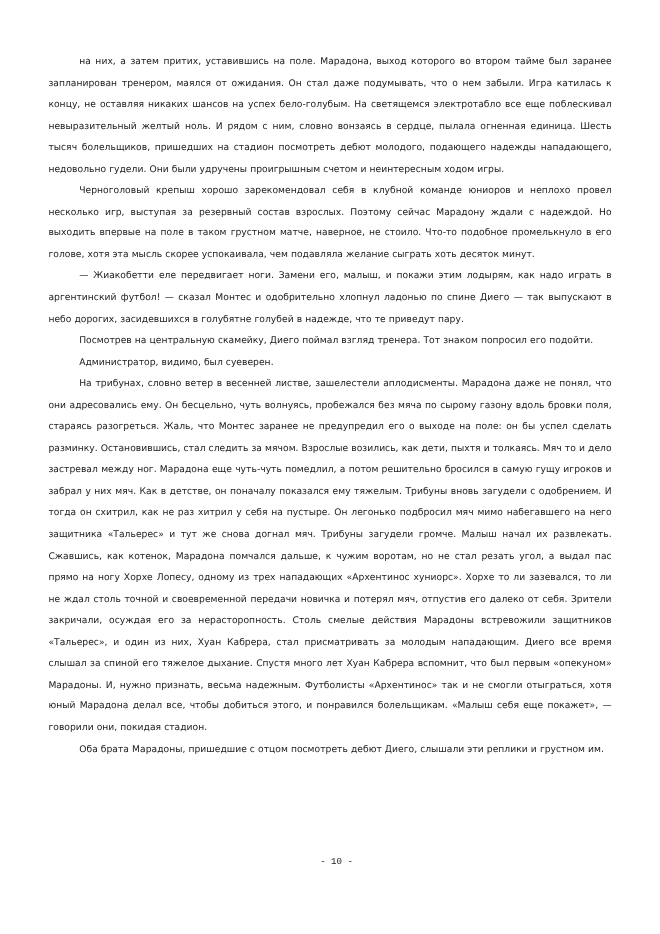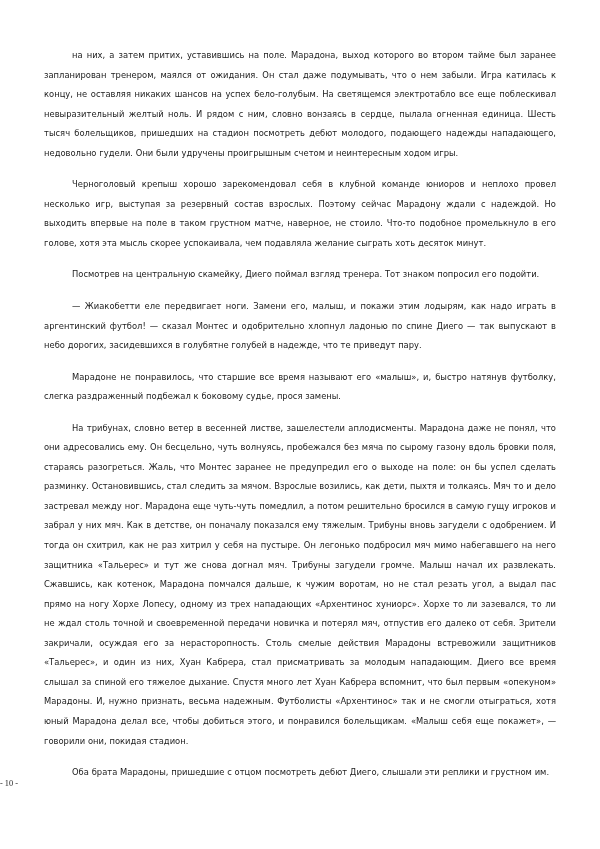--- a/index.html
+++ b/index.html
@@ -38,46 +38,47 @@
     line-height: 19.55px;
     letter-spacing: 0.02px;
     word-spacing: 0.1px;
     color: #1b1b1b;
     hyphens: none;
     -webkit-hyphens: none;
   }
 
   
   p.para + p.para {
-    margin-top: 12px;
+    margin-top: 0;
   }
 
   
 
   .page-footer {
     position: absolute;
-    left: 0;
+    left: 12px;
     right: 0;
     top: 778px;
+    text-align: center;
     font-size: 8.3px;
     line-height: 12px;
     color: #1b1b1b;
-    font-family: Liberation Serif, serif;
+    font-family: Liberation Mono, monospace;
   }
 </style>
 </head>
 <body>
 
 <div class="page">
 
   <div class="body-text">
     <p class="para">на них, а затем притих, уставившись на поле. Марадона, выход которого во втором тайме был заранее запланирован тренером, маялся от ожидания. Он стал даже подумывать, что о нем забыли. Игра катилась к концу, не оставляя никаких шансов на успех бело-голубым. На светящемся электротабло все еще поблескивал невыразительный желтый ноль. И рядом с ним, словно вонзаясь в сердце, пылала огненная единица. Шесть тысяч болельщиков, пришедших на стадион посмотреть дебют молодого, подающего надежды нападающего, недовольно гудели. Они были удручены проигрышным счетом и неинтересным ходом игры.</p>
     <p class="para">Черноголовый крепыш хорошо зарекомендовал себя в клубной команде юниоров и неплохо провел несколько игр, выступая за резервный состав взрослых. Поэтому сейчас Марадону ждали с надеждой. Но выходить впервые на поле в таком грустном матче, наверное, не стоило. Что-то подобное промелькнуло в его голове, хотя эта мысль скорее успокаивала, чем подавляла желание сыграть хоть десяток минут.</p>
+    <p class="para">— Жиакобетти еле передвигает ноги. Замени его, малыш, и покажи этим лодырям, как надо играть в аргентинский футбол! — сказал Монтес и одобрительно хлопнул ладонью по спине Диего — так выпускают в небо дорогих, засидевшихся в голубятне голубей в надежде, что те приведут пару.</p>
     <p class="para">Посмотрев на центральную скамейку, Диего поймал взгляд тренера. Тот знаком попросил его подойти.</p>
-    <p class="para">— Жиакобетти еле передвигает ноги. Замени его, малыш, и покажи этим лодырям, как надо играть в аргентинский футбол! — сказал Монтес и одобрительно хлопнул ладонью по спине Диего — так выпускают в небо дорогих, засидевшихся в голубятне голубей в надежде, что те приведут пару.</p>
-    <p class="para">Марадоне не понравилось, что старшие все время называют его «малыш», и, быстро натянув футболку, слегка раздраженный подбежал к боковому судье, прося замены.</p>
+    <p class="para">Администратор, видимо, был суеверен.</p>
     <p class="para">На трибунах, словно ветер в весенней листве, зашелестели аплодисменты. Марадона даже не понял, что они адресовались ему. Он бесцельно, чуть волнуясь, пробежался без мяча по сырому газону вдоль бровки поля, стараясь разогреться. Жаль, что Монтес заранее не предупредил его о выходе на поле: он бы успел сделать разминку. Остановившись, стал следить за мячом. Взрослые возились, как дети, пыхтя и толкаясь. Мяч то и дело застревал между ног. Марадона еще чуть-чуть помедлил, а потом решительно бросился в самую гущу игроков и забрал у них мяч. Как в детстве, он поначалу показался ему тяжелым. Трибуны вновь загудели с одобрением. И тогда он схитрил, как не раз хитрил у себя на пустыре. Он легонько подбросил мяч мимо набегавшего на него защитника «Тальерес» и тут же снова догнал мяч. Трибуны загудели громче. Малыш начал их развлекать. Сжавшись, как котенок, Марадона помчался дальше, к чужим воротам, но не стал резать угол, а выдал пас прямо на ногу Хорхе Лопесу, одному из трех нападающих «Архентинос хуниорс». Хорхе то ли зазевался, то ли не ждал столь точной и своевременной передачи новичка и потерял мяч, отпустив его далеко от себя. Зрители закричали, осуждая его за нерасторопность. Столь смелые действия Марадоны встревожили защитников «Тальерес», и один из них, Хуан Кабрера, стал присматривать за молодым нападающим. Диего все время слышал за спиной его тяжелое дыхание. Спустя много лет Хуан Кабрера вспомнит, что был первым «опекуном» Марадоны. И, нужно признать, весьма надежным. Футболисты «Архентинос» так и не смогли отыграться, хотя юный Марадона делал все, чтобы добиться этого, и понравился болельщикам. «Малыш себя еще покажет», — говорили они, покидая стадион.</p>
     <p class="para">Оба брата Марадоны, пришедшие с отцом посмотреть дебют Диего, слышали эти реплики и грустном им.</p>
   </div>
 
   <div class="page-footer">- 10 -</div>
 
 </div>
 
 </body></html>

